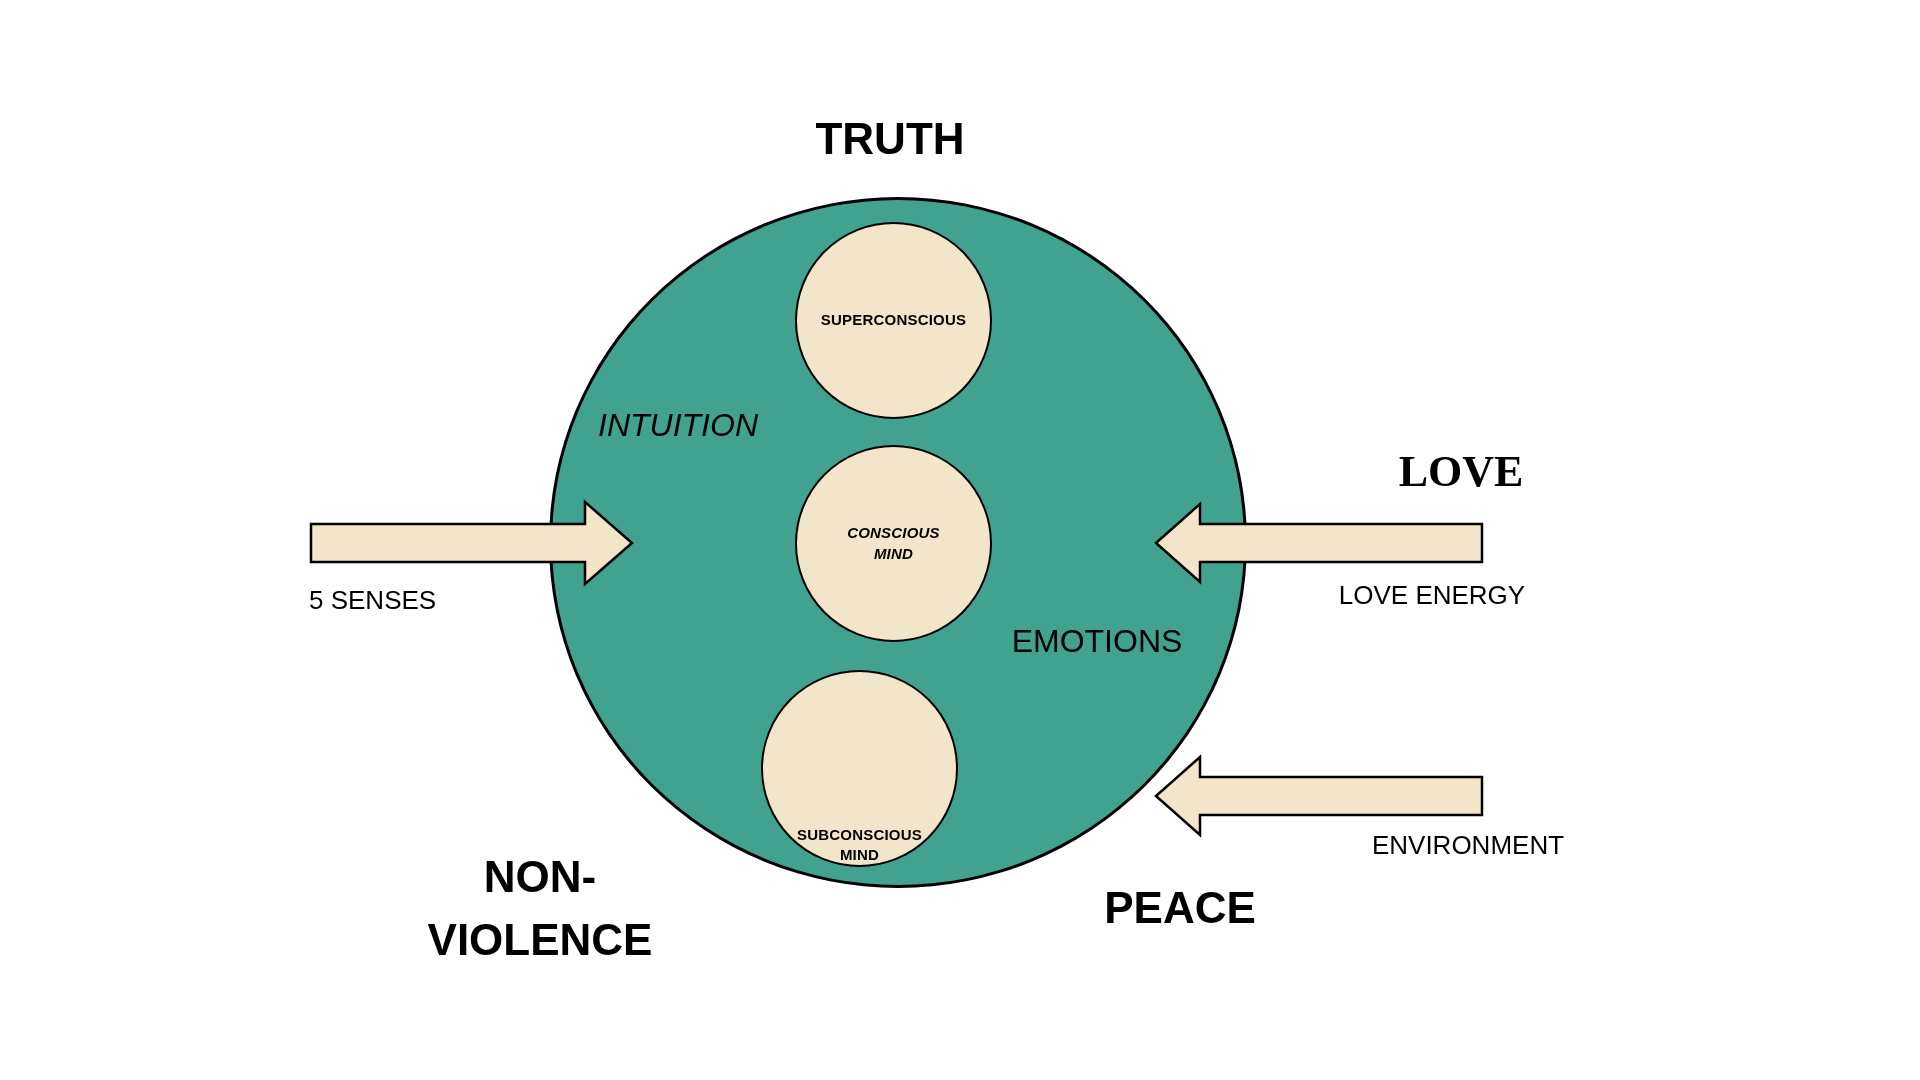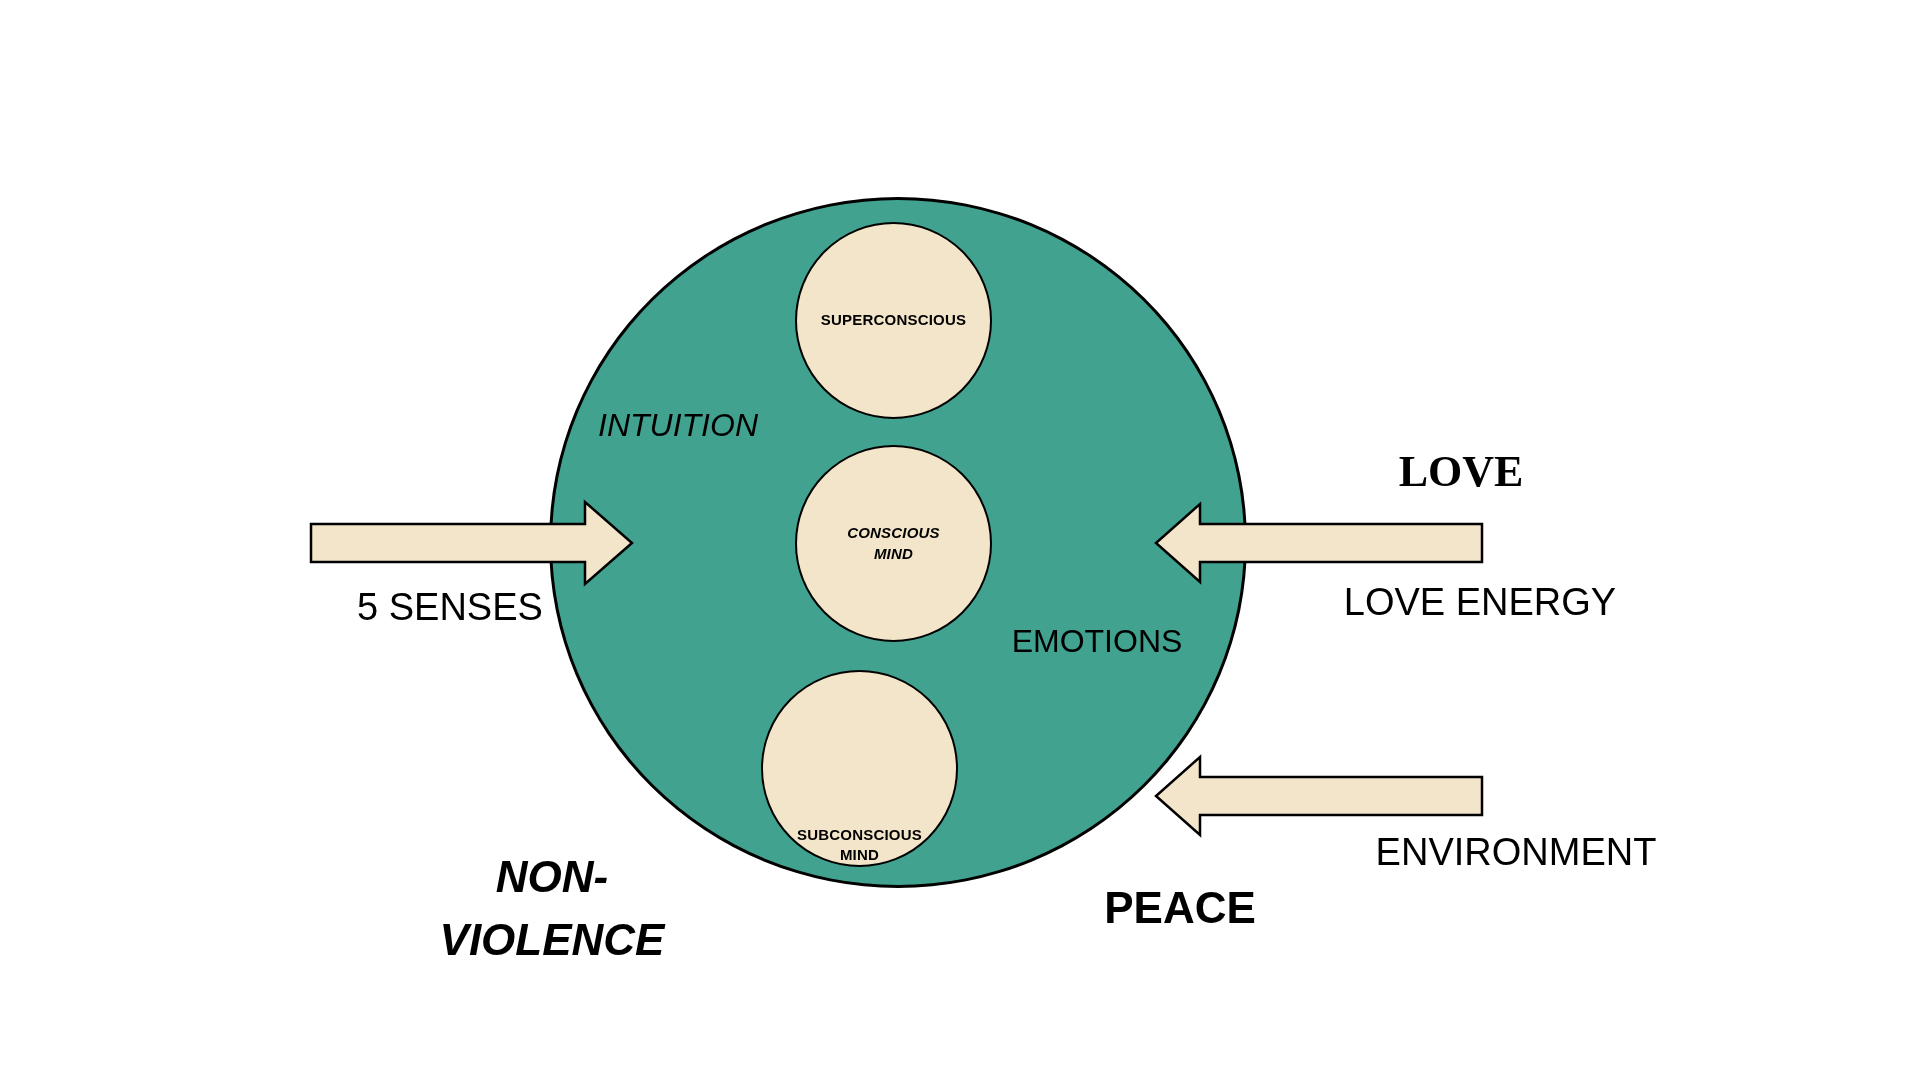--- a/index.html
+++ b/index.html
@@ -56,39 +56,38 @@
 
   
   .label { white-space: pre-line; }
   .bold-label {
     font-weight: bold;
     font-size: 44px;
     line-height: 1.43;
   }
   .plain-label {
     font-weight: normal;
-    font-size: 38px;
+    font-size: 26px;
     line-height: 1.2;
-    margin-left: 48px;
   }
   .region-label {
     font-weight: normal;
     font-size: 32px;
     line-height: 1.2;
   }
   .center { text-align: center; }
 
   #truth-label        { left: 740px;  top: 108px;  width: 300px; }
   #right-action-label { left: 309px;  top: 383px;  width: 320px; text-align: left; }
   #five-senses-label  { left: 309px;  top: 585px;  width: 320px; text-align: left; }
   #love-label         { left: 1311px; top: 441px;  width: 300px; font-family: Liberation Serif, serif; }
   #love-energy-label  { left: 1282px; top: 580px;  width: 300px; }
   #environment-label  { left: 1318px; top: 830px;  width: 300px; }
   #peace-label        { left: 1030px; top: 877px;  width: 300px; }
-  #nonviolence-label  { left: 402px;  top: 846px;  width: 300px; font-style: italic; }
+  #nonviolence-label  { left: 390px;  top: 846px;  width: 300px; }
   #intuition-label    { left: 528px;  top: 406px;  width: 300px; font-style: italic; }
   #emotions-label     { left: 947px;  top: 622px;  width: 300px; }
 
   #arrows-svg {
     left: 0; top: 0;
     width: 1920px;
     height: 1080px;
     pointer-events: none;
   }
 </style>
@@ -113,20 +112,21 @@
 MIND</span>
   </div>
   <div id="subconscious-circle" class="abs inner-circle">
     <span class="circle-label">SUBCONSCIOUS
 MIND</span>
   </div>
 
   <div id="intuition-label" class="abs label region-label center">INTUITION</div>
   <div id="emotions-label" class="abs label region-label center">EMOTIONS</div>
 
+  <div id="truth-label" class="abs label bold-label center">TRUTH</div>
   <div id="five-senses-label" class="abs label plain-label">5 SENSES</div>
   <div id="love-label" class="abs label bold-label center">LOVE</div>
   <div id="love-energy-label" class="abs label plain-label center">LOVE ENERGY</div>
   <div id="environment-label" class="abs label plain-label center">ENVIRONMENT</div>
   <div id="peace-label" class="abs label bold-label center">PEACE</div>
   <div id="nonviolence-label" class="abs label bold-label center">NON-
 VIOLENCE</div>
 
 </div>
 

